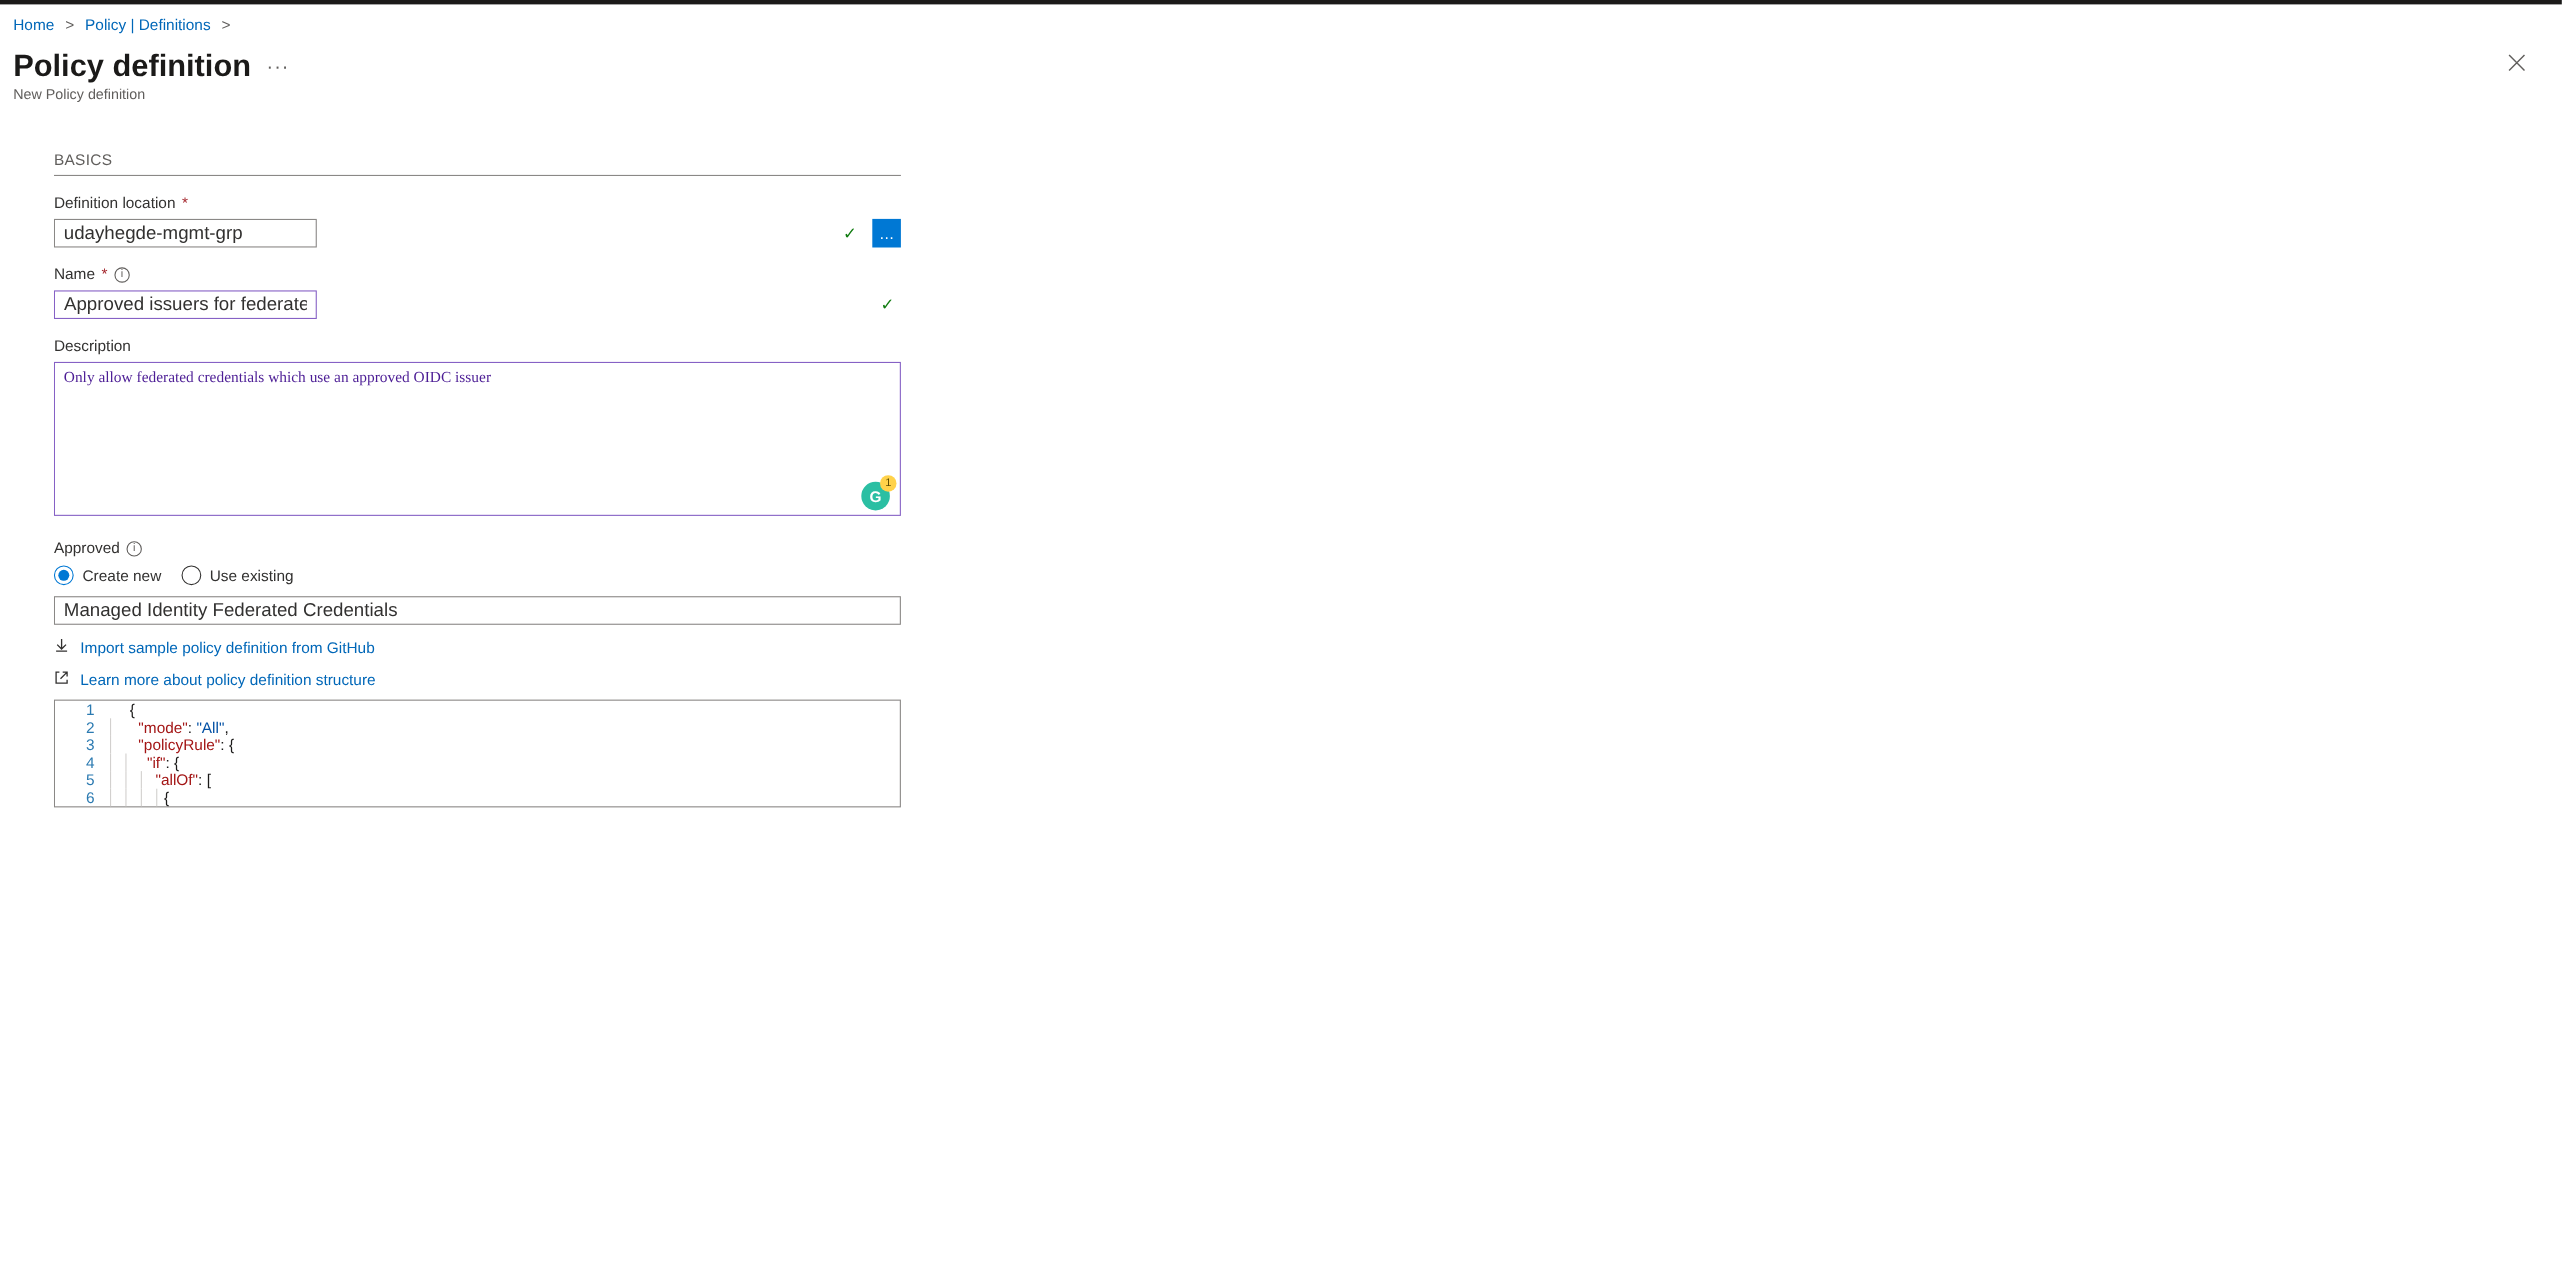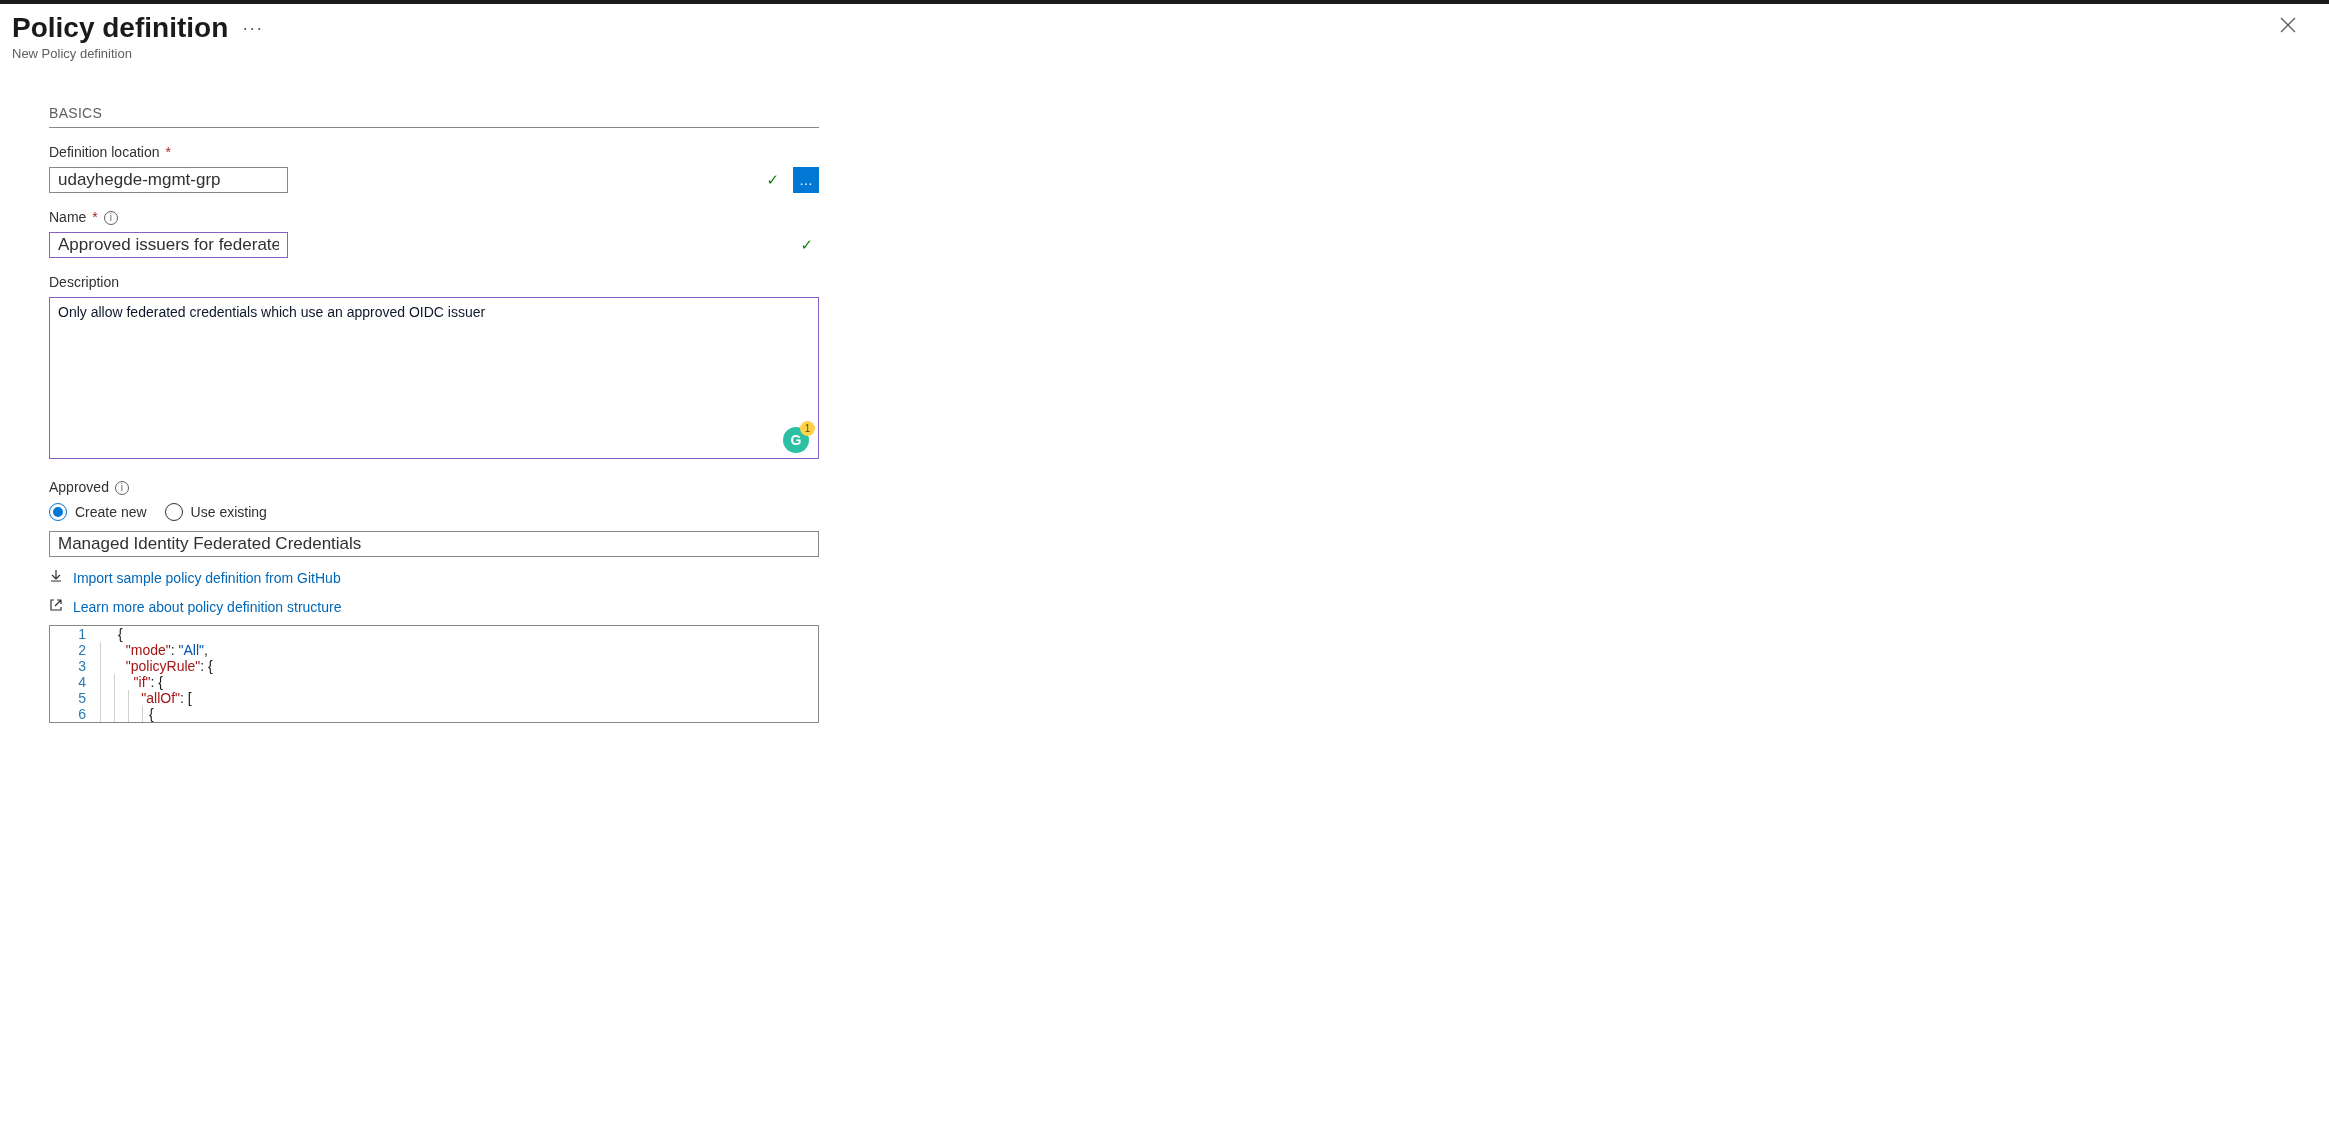--- a/index.html
+++ b/index.html
@@ -30,21 +30,21 @@
   .req { color: #a4262c; }
   .info-icon { display: inline-flex; width: 14px; height: 14px; border: 1px solid #605e5c; border-radius: 50%; font-size: 10px; align-items: center; justify-content: center; color: #605e5c; line-height: 1; }
 
   .hfield { display: flex; gap: 8px; }
   .text-input { flex: 1; height: 26px; border: 1px solid #8a8886; padding: 0 8px; font-size: 17px; color: #323130; outline: none; }
   .text-input.valid-purple { border-color: #8661c5; }
   .check-adorn { position: relative; }
   .check-adorn .check { position: absolute; right: 6px; top: 4px; color: #107c10; font-size: 15px; }
   .more-btn { width: 26px; height: 26px; background: #0078d4; color: #fff; border: none; font-size: 14px; cursor: pointer; }
 
-  .textarea { width: 100%; height: 162px; border: 1px solid #8661c5; padding: 6px 8px; font-size: 14px; color: #0f172a; resize: none; outline: none; }
+  .textarea { width: 100%; height: 140px; border: 1px solid #8661c5; padding: 6px 8px; font-size: 14px; color: #4c1d95; resize: none; outline: none; font-family: Liberation Serif, serif; }
   .textarea-wrap { position: relative; }
   .grammarly { position: absolute; right: 10px; bottom: 10px; width: 26px; height: 26px; }
   .grammarly .g { width: 26px; height: 26px; border-radius: 50%; background: #2bbfa3; display: flex; align-items: center; justify-content: center; color: #fff; font-weight: 700; font-size: 14px; }
   .grammarly .badge { position: absolute; top: -6px; right: -6px; background: #ffd24a; color: #5a4a00; font-size: 10px; width: 15px; height: 15px; border-radius: 50%; display: flex; align-items: center; justify-content: center; }
 
   .radio-row { display: flex; gap: 18px; margin: 8px 0 10px 0; font-size: 14px; }
   .radio { display: flex; align-items: center; gap: 8px; cursor: pointer; }
   .radio-circle { width: 18px; height: 18px; border: 1px solid #323130; border-radius: 50%; display: inline-flex; align-items: center; justify-content: center; }
   .radio-circle.checked::after { content: ""; width: 10px; height: 10px; background: #0078d4; border-radius: 50%; }
   .radio-circle.checked { border-color: #0078d4; }
@@ -62,20 +62,26 @@
   .tok-key  { color: #a31515; }
   .tok-str  { color: #0451a5; }
 </style>
 </head>
 <body>
 
 <div class="topbar"></div>
 
 <div class="page">
 
+  <div class="breadcrumbs">
+    <a href="#">Home</a>
+    <span class="sep">&gt;</span>
+    <a href="#">Policy | Definitions</a>
+    <span class="sep">&gt;</span>
+  </div>
 
   <div class="header-row">
     <h1>Policy definition</h1>
     <span class="kebab">···</span>
     <span class="close-x">
       <svg width="18" height="18" viewBox="0 0 18 18">
         <path d="M2 2 L16 16 M16 2 L2 16" stroke="#605e5c" stroke-width="1.3" fill="none"></path>
       </svg>
     </span>
   </div>

